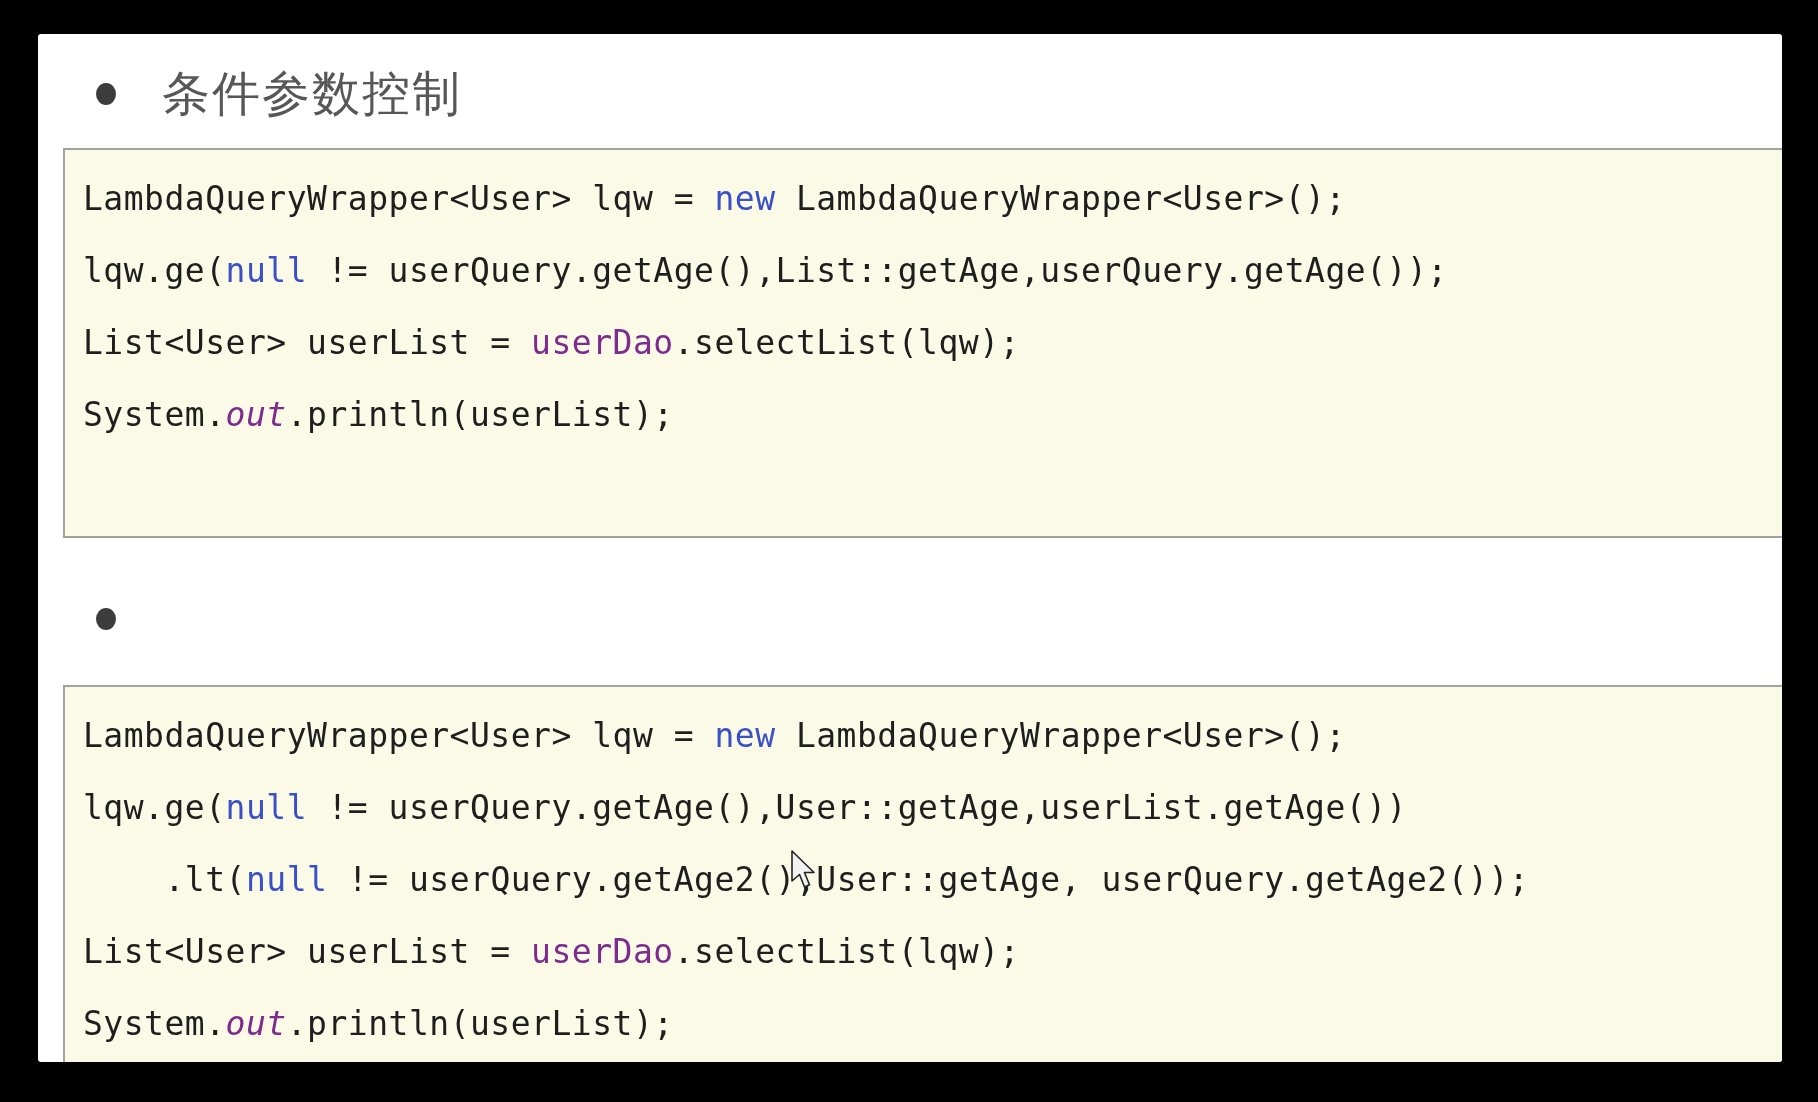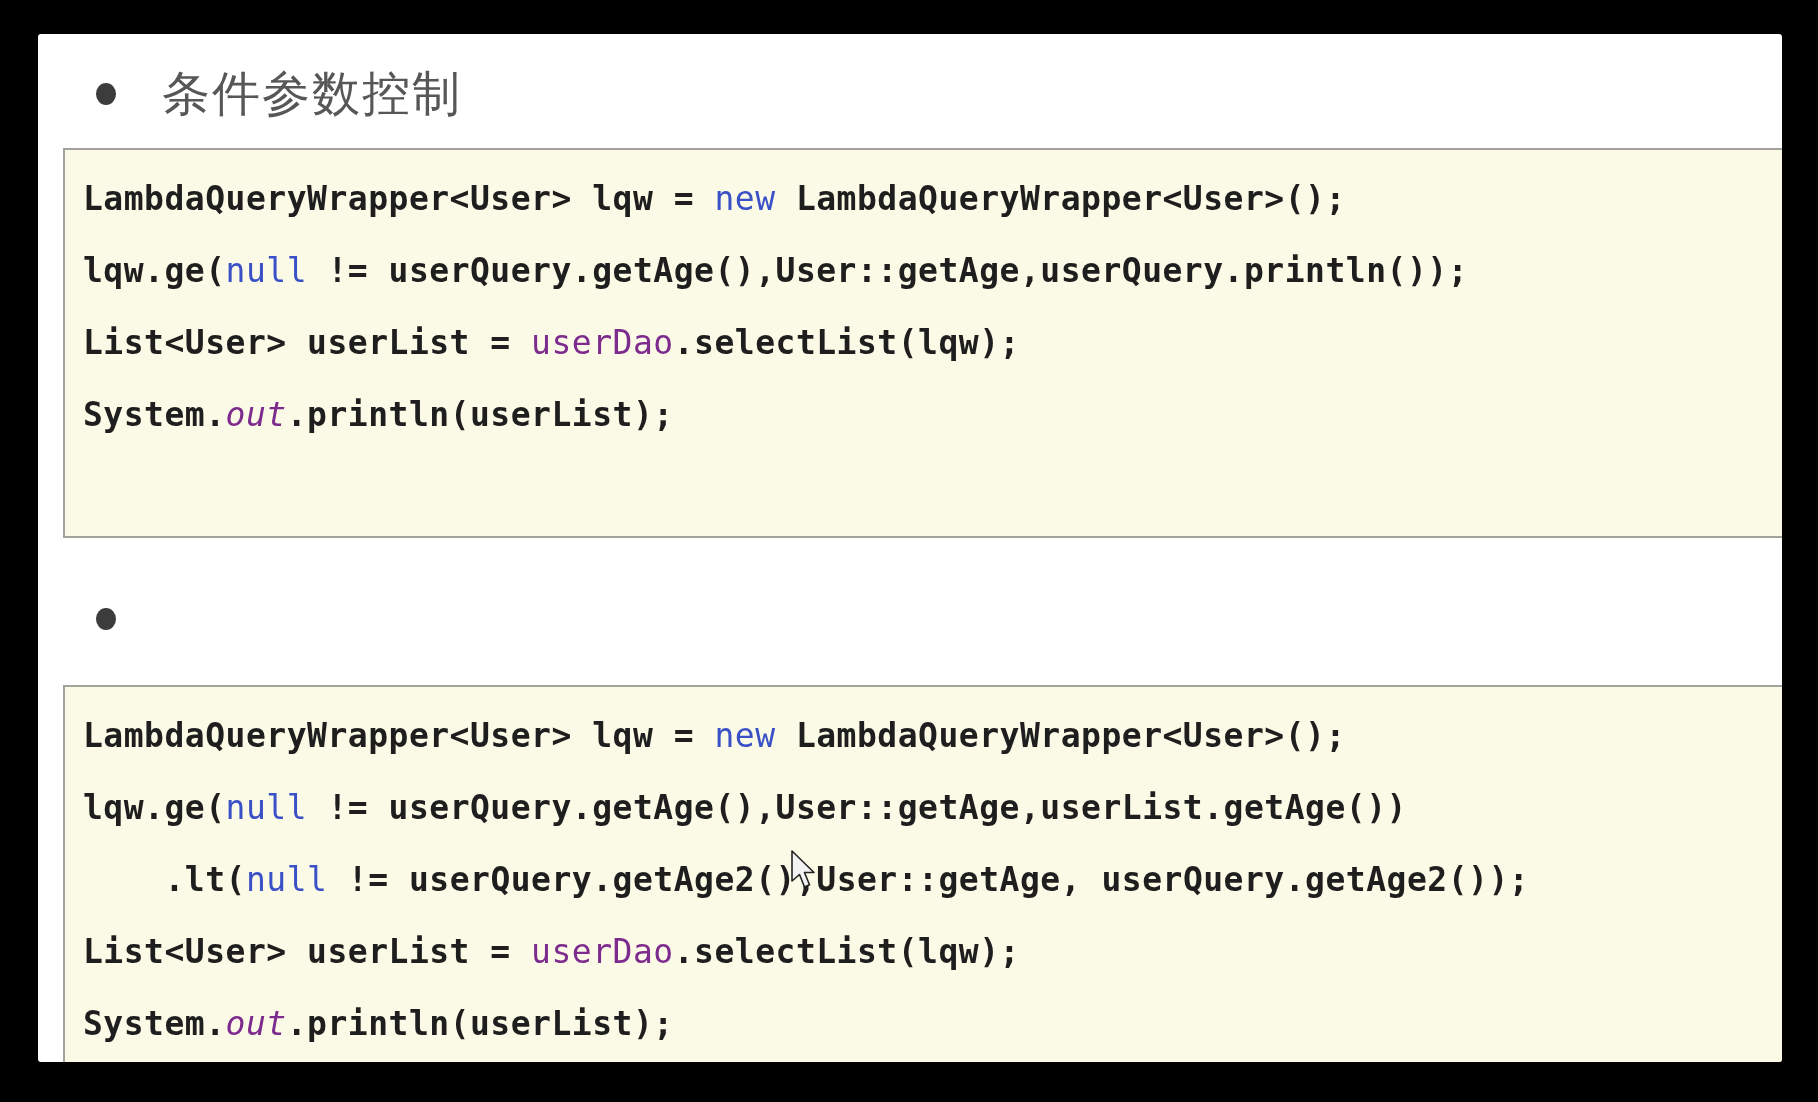--- a/index.html
+++ b/index.html
@@ -38,21 +38,21 @@
     box-sizing:border-box;
     padding:13px 18px;
   }
   .code-line{
     height:72px;line-height:72px;
     white-space:pre;
     font-family:"DejaVu Sans Mono","Liberation Mono",monospace;
     font-size:33px;letter-spacing:0.5px;
     color:var(--code-text,#1e1e1e);
   }
-  .st-p{color:var(--code-text,#1e1e1e);font-weight:bold;}
+  .st-p{color:var(--code-text,#1e1e1e);}
   .st-k{color:var(--keyword,#3a50c6);}
   .st-f{color:var(--member,#7d2b8d);}
   .st-fi{color:var(--member,#7d2b8d);font-style:italic;margin-top:10px;}
   .block-1{top:114px;height:390px;}
   .block-2{top:651px;height:420px;}
   .heading-1{top:32px;}
   .heading-2{top:557px;}
   .cursor{
     position:absolute;left:752px;top:816px;width:26px;height:42px;
     pointer-events:none;
@@ -63,21 +63,21 @@
 
 <div class="page">
 
   <div class="heading-row heading-1">
     <span class="bullet"></span>
     <span class="heading-text">条件参数控制</span>
   </div>
 
   <div class="code-block block-1">
       <div class="code-line"><span class="st-p">LambdaQueryWrapper&lt;User&gt; lqw = </span><span class="st-k">new</span><span class="st-p"> LambdaQueryWrapper&lt;User&gt;();</span></div>
-      <div class="code-line"><span class="st-p">lqw.ge(</span><span class="st-k">null</span><span class="st-p"> != userQuery.getAge(),User::getAge,userQuery.println());</span></div>
+      <div class="code-line"><span class="st-p">lqw.ge(</span><span class="st-k">null</span><span class="st-p"> != userQuery.getAge(),List::getAge,userQuery.getAge());</span></div>
       <div class="code-line"><span class="st-p">List&lt;User&gt; userList = </span><span class="st-f">userDao</span><span class="st-p">.selectList(lqw);</span></div>
       <div class="code-line"><span class="st-p">System.</span><span class="st-fi">out</span><span class="st-p">.println(userList);</span></div>
     </div>
 
   <div class="heading-row heading-2">
     <span class="bullet"></span>
   </div>
 
   <div class="code-block block-2">
       <div class="code-line"><span class="st-p">LambdaQueryWrapper&lt;User&gt; lqw = </span><span class="st-k">new</span><span class="st-p"> LambdaQueryWrapper&lt;User&gt;();</span></div>

